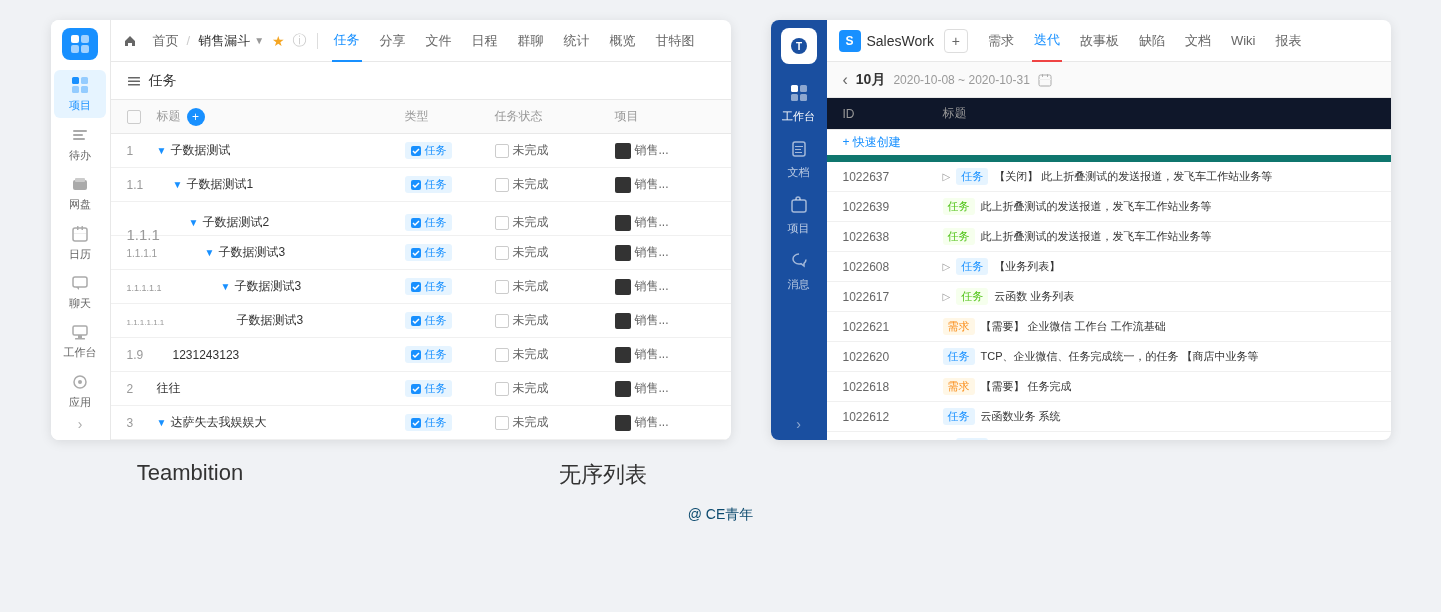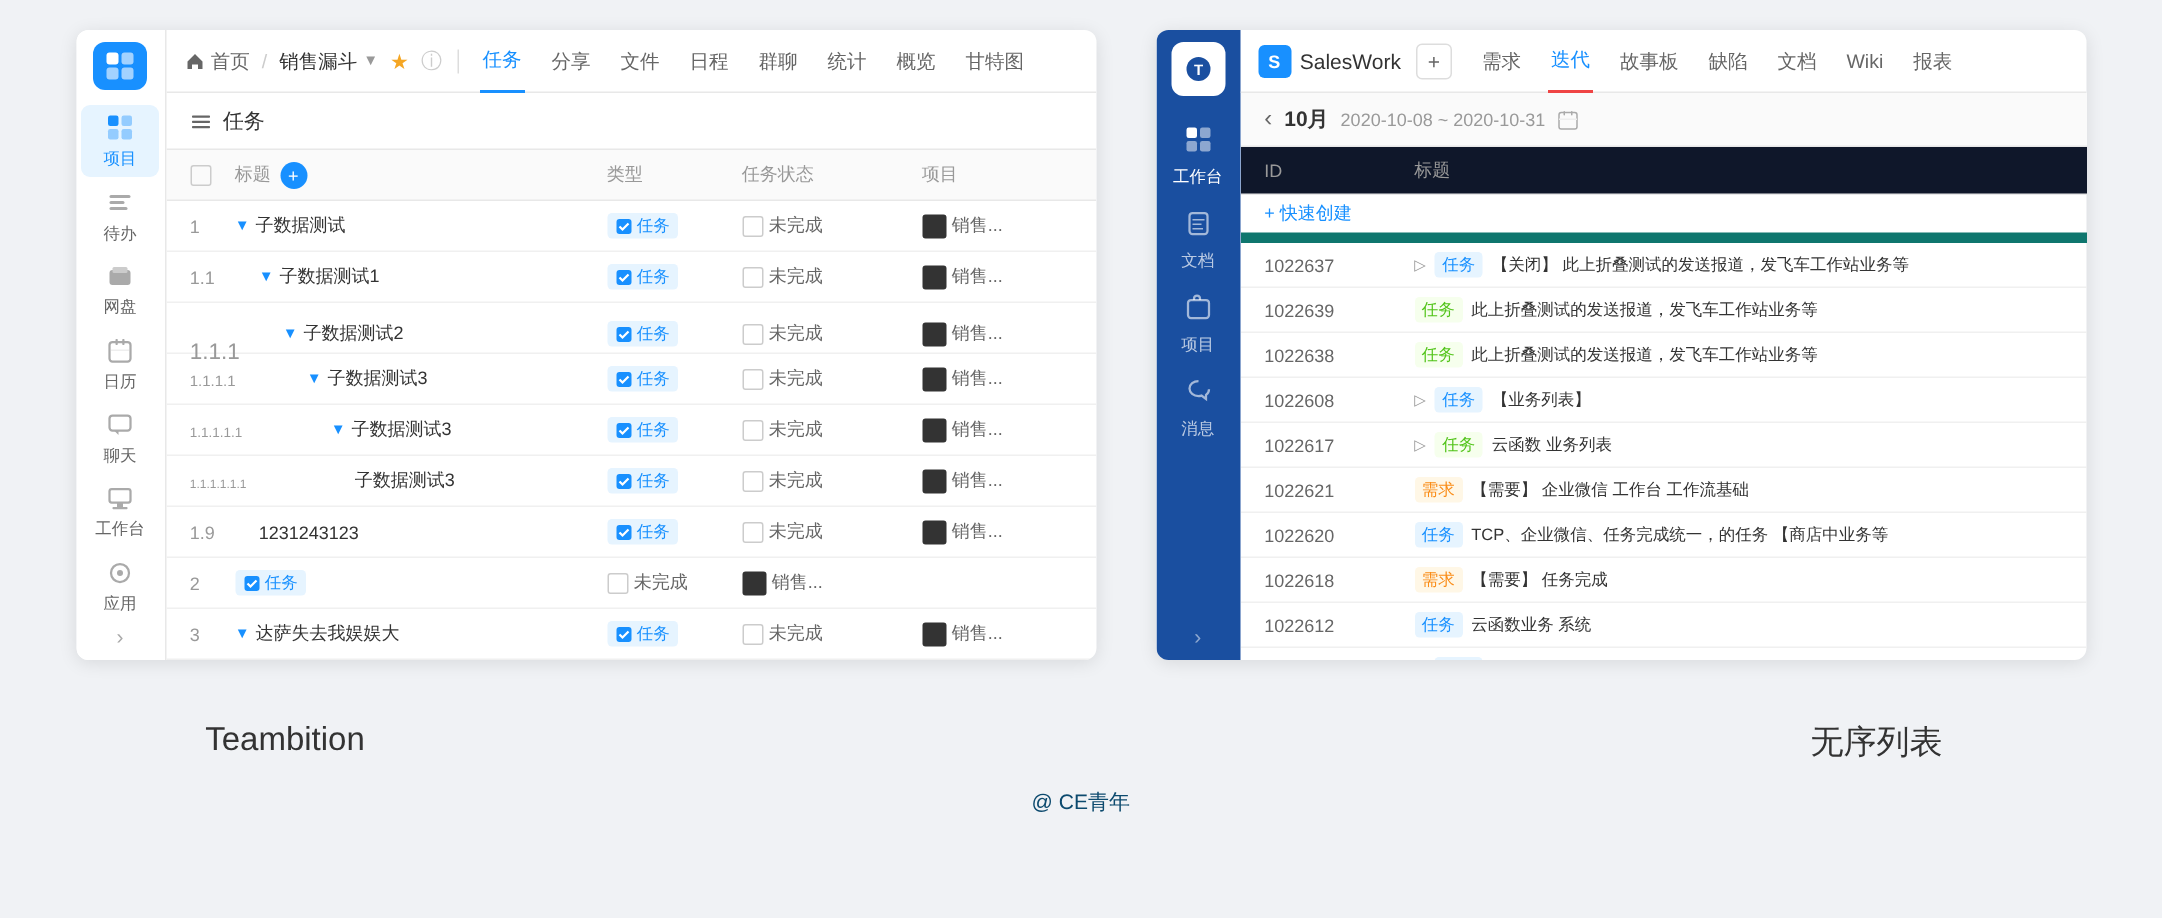--- a/index.html
+++ b/index.html
@@ -107,21 +107,21 @@
       display: flex;
       align-items: center;
       padding: 0 12px;
       gap: 8px;
       font-size: 13px;
     }
 
     .tb-home-btn {
       display: flex;
       align-items: center;
-      gap: 4px;
+      gap: 16px;
       color: #666;
       cursor: pointer;
     }
 
     .tb-project-name {
       display: flex;
       align-items: center;
       gap: 4px;
       color: #333;
       font-weight: 500;
@@ -485,24 +485,24 @@
 
     .sw-expand-icon {
       color: #999;
       cursor: pointer;
       font-size: 10px;
     }
 
     
     .labels-row {
       display: flex;
-      gap: 80px;
-      margin-top: 40px;
+      gap: 113px;
+      margin-top: 20px;
       width: 100%;
-      justify-content: space-between;
+      justify-content: flex-start;
     }
 
     .app-label {
       font-size: 22px;
       font-weight: 500;
       color: #333;
       text-align: center;
       width: 300px;
     }
 
@@ -846,20 +846,23 @@
               </div>
               <div class="tb-project-badge">
                 <div class="tb-project-icon"></div>
                 <span>销售...</span>
               </div>
             </div>
 
             <div class="tb-table-row">
               <div>
                 <span class="tb-row-num">2</span>
+              </div>
+              <div class="tb-task-name indent-1">
+                <span>往往</span>
               </div>
               <div class="tb-task-type-badge">
                 <svg width="12" height="12" viewBox="0 0 12 12" fill="none">
                     <rect x="1" y="1" width="10" height="10" rx="2" fill="#1890ff"></rect>
                     <path d="M3 6l2 2 4-4" stroke="white" stroke-width="1.5"></path>
                   </svg>
                 <span>任务</span>
               </div>
               <div class="tb-status-badge">
                 <div class="tb-checkbox"></div>

